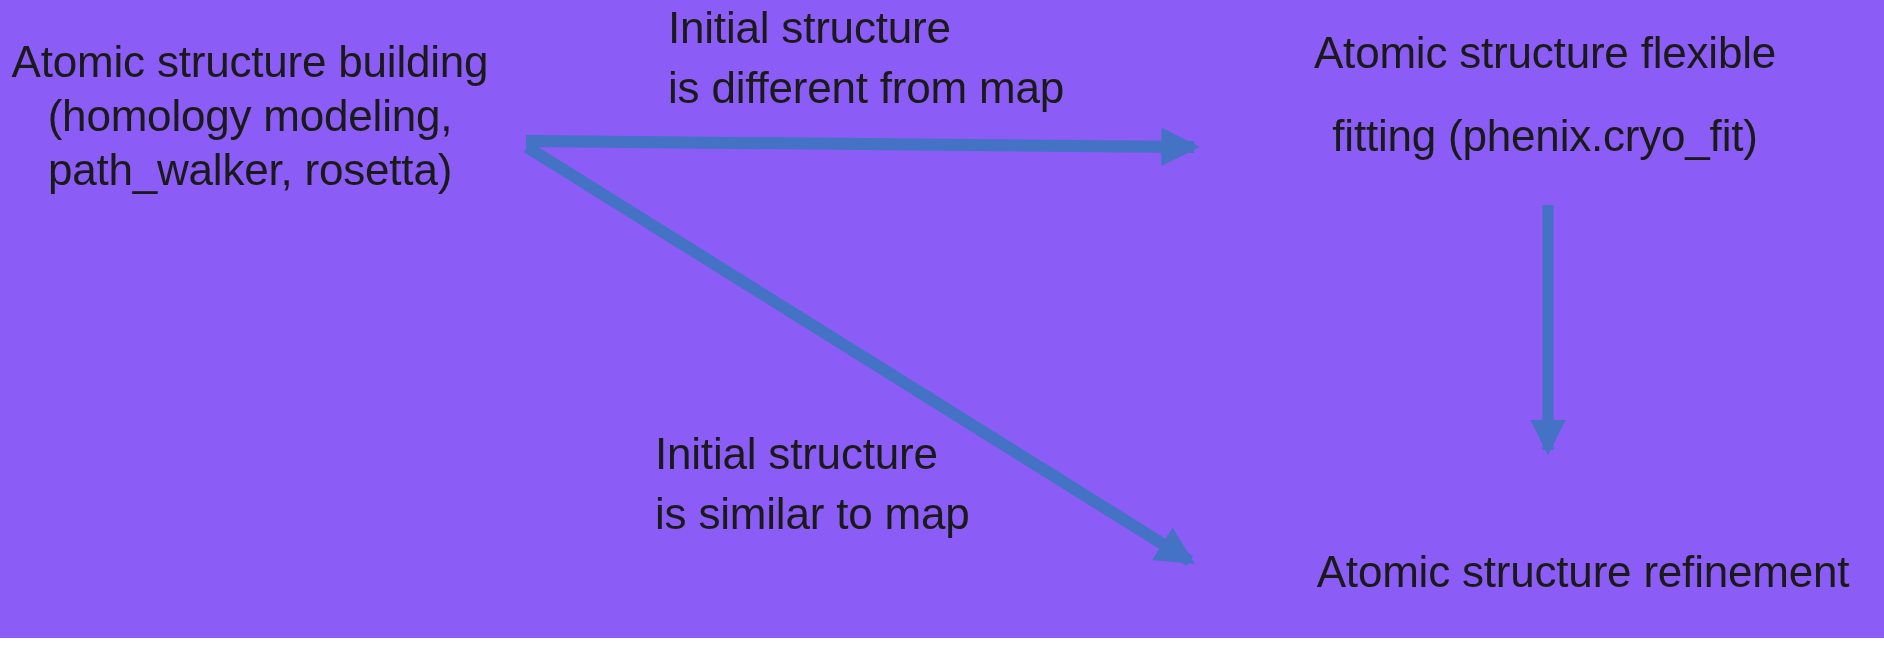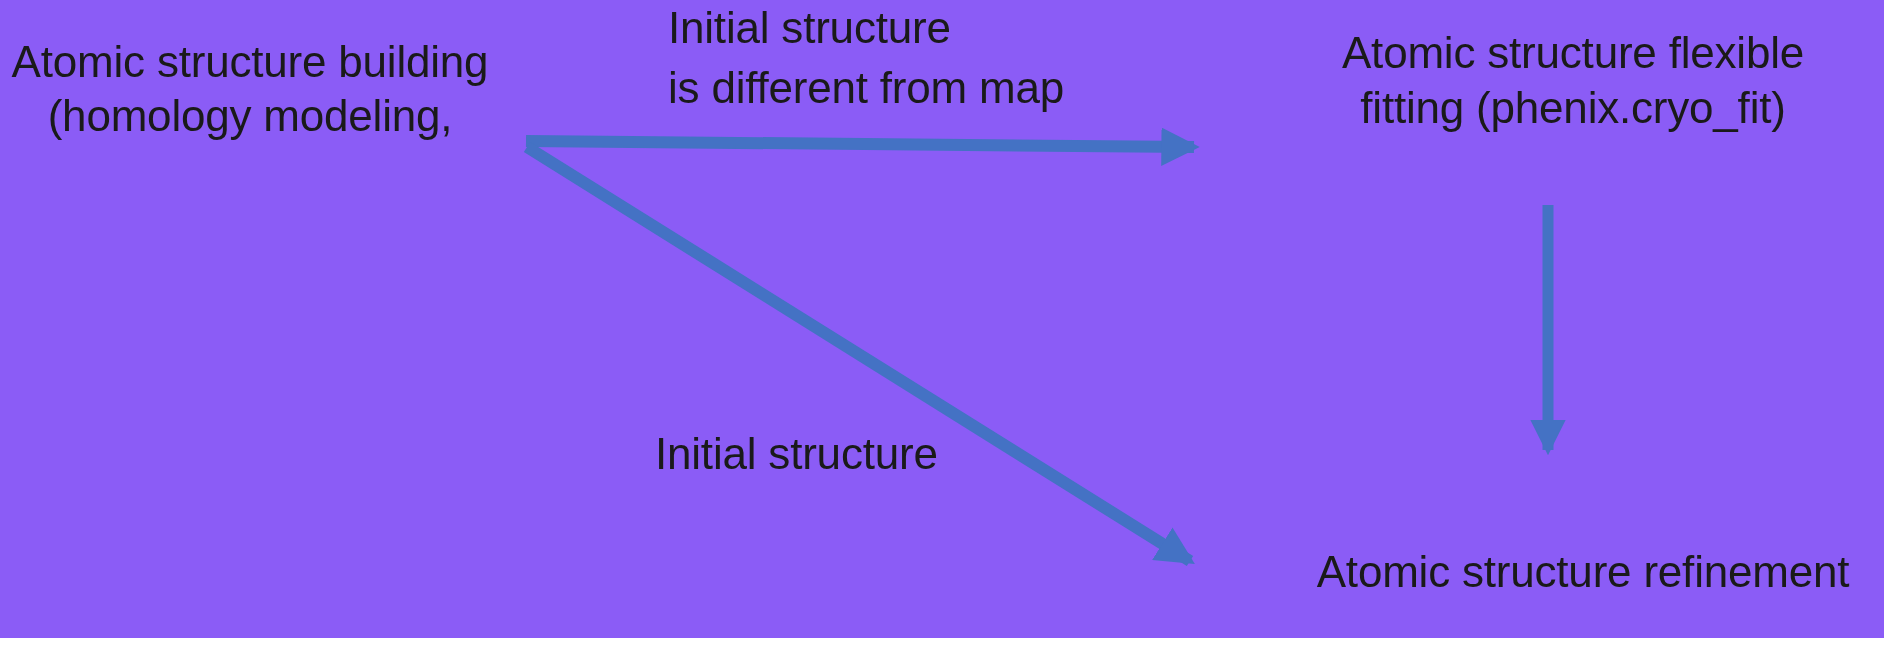--- a/index.html
+++ b/index.html
@@ -36,21 +36,21 @@
   .node .line { white-space: nowrap; }
   .edge-label {
     text-align: left;
     line-height: 60px;
   }
   .edge-label .line { white-space: nowrap; }
   .italic { }
 
   
   .node-building   { left: -10px; top: 35px;  width: 520px; }
-  .node-fitting    { left: 1278px; top: 25px;  width: 590px; line-height: 55px; }
+  .node-fitting    { left: 1250px; top: 25px;  width: 590px; line-height: 55px; gap: 28px; }
   .node-refinement { left: 1283px; top: 545px; width: 600px; line-height: 54px; }
   .label-different { left: 668px; top: -2px; }
   .label-similar   { left: 655px; top: 424px; }
 </style>
 </head>
 <body>
 
 <div class="canvas">
 
   <svg class="arrows-layer" viewBox="0 0 1884 662" xmlns="http://www.w3.org/2000/svg">
@@ -60,33 +60,35 @@
       </marker>
     </defs>
     <line x1="526" y1="141" x2="1194" y2="147" stroke-width="12" marker-end="url(#arrowhead)" stroke="#4472C4"></line>
     <line x1="527" y1="147" x2="1190" y2="561" stroke-width="12" marker-end="url(#arrowhead)" stroke="#4472C4"></line>
     <line x1="1548" y1="205" x2="1548" y2="450" stroke-width="11" marker-end="url(#arrowhead)" stroke="#4472C4"></line>
   </svg>
 
   <div class="textblock node node-building">
     <div class="line">Atomic structure building</div>
     <div class="line">(homology modeling,</div>
+    <div class="line italic">path_walker, rosetta)</div>
   </div>
 
   <div class="textblock edge-label label-different">
     <div class="line">Initial structure</div>
     <div class="line">is different from map</div>
   </div>
 
   <div class="textblock node node-fitting">
     <div class="line">Atomic structure flexible</div>
     <div class="line"><span>fitting (</span><span class="italic">phenix.cryo_fit</span><span>)</span></div>
   </div>
 
   <div class="textblock edge-label label-similar">
     <div class="line">Initial structure</div>
+    <div class="line">is similar to map</div>
   </div>
 
   <div class="textblock node node-refinement">
     <div class="line">Atomic structure refinement</div>
   </div>
 
 </div>
 
 </body></html>

